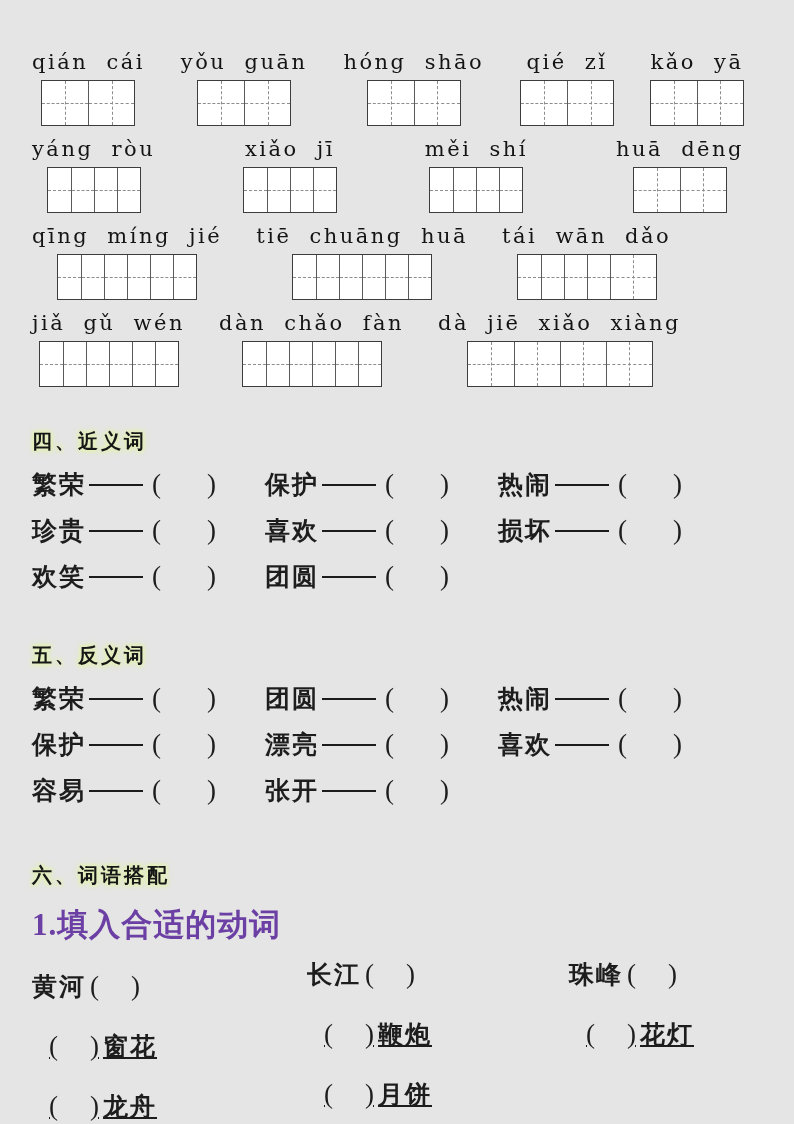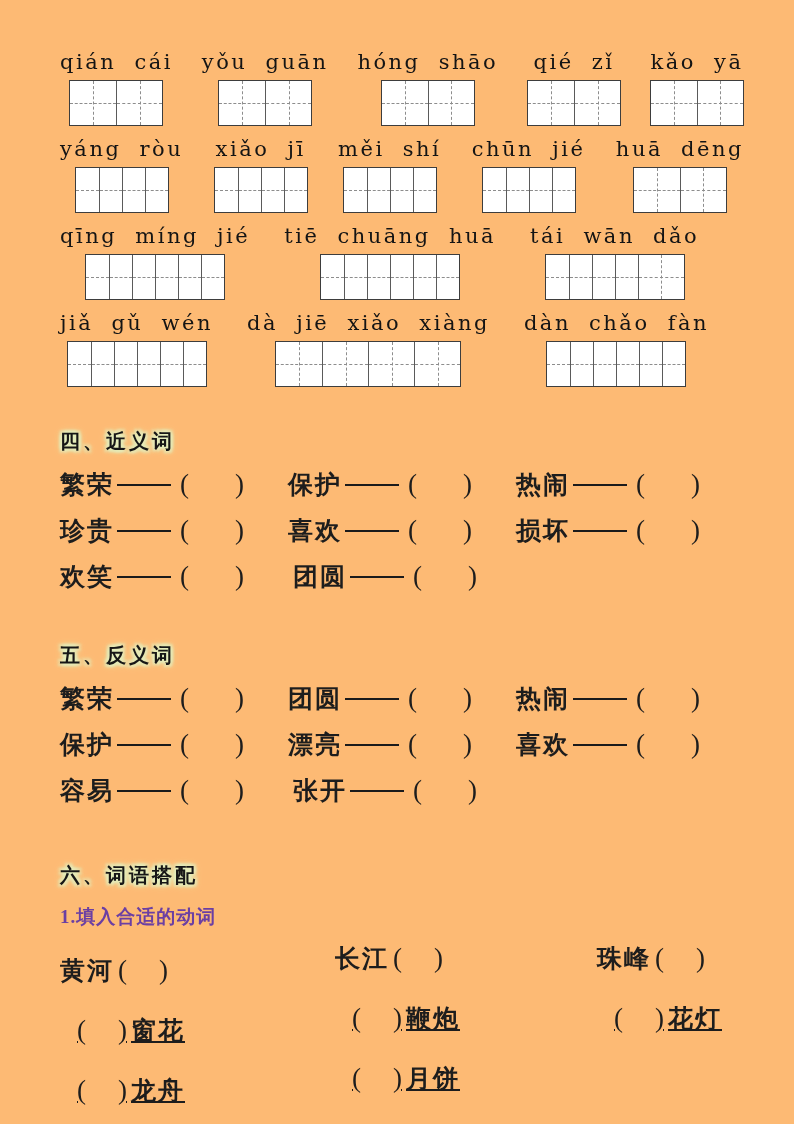--- a/index.html
+++ b/index.html
@@ -1,19 +1,19 @@
 <!DOCTYPE html>
 <html><head>
 <meta charset="utf-8">
 <style>
   * { margin:0; padding:0; box-sizing:border-box; }
   html,body { background:#ffffff; }
   .page {
-    width:794px; height:1124px; margin:0 auto; background:#fdba74;
-    padding:50px 50px 16px 60px;
+    width:794px; height:1124px; margin:0 auto; background:#e5e5e5;
+    padding:50px 50px 16px 32px;
     display:flex; flex-direction:column;
     font-family:"Liberation Serif","DejaVu Serif",serif;
     color:#1d1d1d; overflow:hidden;
   }
 
   
   .pinyin-row { display:flex; justify-content:space-between; margin-bottom:11px; }
   .pinyin-row.narrow-row { width:632px;gap:34px; }
   .pinyin-group { display:flex; flex-direction:column; align-items:center; }
   .pinyin-label {
@@ -51,21 +51,21 @@
   .pair-item .word { letter-spacing:2px; font-weight:600; }
   .dash {
     display:inline-block; width:54px; height:2.4px; background:#1b1b1b;
     vertical-align:7px; margin:0 9px 0 3px;
   }
   .paren { font-size:27px; font-weight:500; }
   .paren .gap { display:inline-block; width:46px; }
 
   
   .subhead {
-    font-size:19px; font-weight:800; color:#6b3fa3;
+    font-size:31px; font-weight:800; color:#6b3fa3;
     letter-spacing:1px; margin:2px 0 12px 0;
   }
   .col-row { display:flex; margin-bottom:15px; font-size:25px; }
   .col-item { white-space:nowrap; font-weight:600; }
   .col-row .col-item:nth-child(1){ width:275px;margin-top:12px; }
   .col-row .col-item:nth-child(2){ width:262px; }
   .col-item.paren-first { padding-left:13px;text-decoration:underline; }
   .paren.small .gap2 { display:inline-block; width:32px; }
   .col-item .word { letter-spacing:2px; }
   .col-item .paren { margin:0 4px; }
@@ -139,29 +139,20 @@
         <div class="pinyin-group">
           <div class="pinyin-label">měi shí</div>
           <div class="writing-grid">
             <div class="cell narrow"></div>
             <div class="cell narrow"></div>
             <div class="cell narrow"></div>
             <div class="cell narrow"></div>
           </div>
         </div>
         <div class="pinyin-group">
-          <div class="pinyin-label">chūn jié</div>
-          <div class="writing-grid">
-            <div class="cell narrow"></div>
-            <div class="cell narrow"></div>
-            <div class="cell narrow"></div>
-            <div class="cell narrow"></div>
-          </div>
-        </div>
-        <div class="pinyin-group">
           <div class="pinyin-label">huā dēng</div>
           <div class="writing-grid">
             <div class="cell wide cross"></div>
             <div class="cell wide cross"></div>
           </div>
         </div>
       </div>
       <div class="pinyin-row narrow-row">
         <div class="pinyin-group">
           <div class="pinyin-label">qīng míng jié</div>
@@ -202,37 +193,37 @@
           <div class="writing-grid">
             <div class="cell narrow"></div>
             <div class="cell narrow"></div>
             <div class="cell narrow"></div>
             <div class="cell narrow"></div>
             <div class="cell narrow"></div>
             <div class="cell narrow"></div>
           </div>
         </div>
         <div class="pinyin-group">
+          <div class="pinyin-label">dàn chǎo fàn</div>
+          <div class="writing-grid">
+            <div class="cell narrow"></div>
+            <div class="cell narrow"></div>
+            <div class="cell narrow"></div>
+            <div class="cell narrow"></div>
+            <div class="cell narrow"></div>
+            <div class="cell narrow"></div>
+          </div>
+        </div>
+        <div class="pinyin-group">
           <div class="pinyin-label">dà jiē xiǎo xiàng</div>
           <div class="writing-grid">
             <div class="cell wide cross"></div>
             <div class="cell wide cross"></div>
             <div class="cell wide cross"></div>
             <div class="cell wide cross"></div>
-          </div>
-        </div>
-        <div class="pinyin-group">
-          <div class="pinyin-label">dàn chǎo fàn</div>
-          <div class="writing-grid">
-            <div class="cell narrow"></div>
-            <div class="cell narrow"></div>
-            <div class="cell narrow"></div>
-            <div class="cell narrow"></div>
-            <div class="cell narrow"></div>
-            <div class="cell narrow"></div>
           </div>
         </div>
       </div>
     </div>
 
   <div class="section syn-block">
     <div class="section-heading">四、近义词</div>
     <div>
         <div class="pair-row">
           <div class="pair-item"><span class="word">繁荣</span><span class="dash"></span><span class="paren">(<span class="gap"></span>)</span></div>

